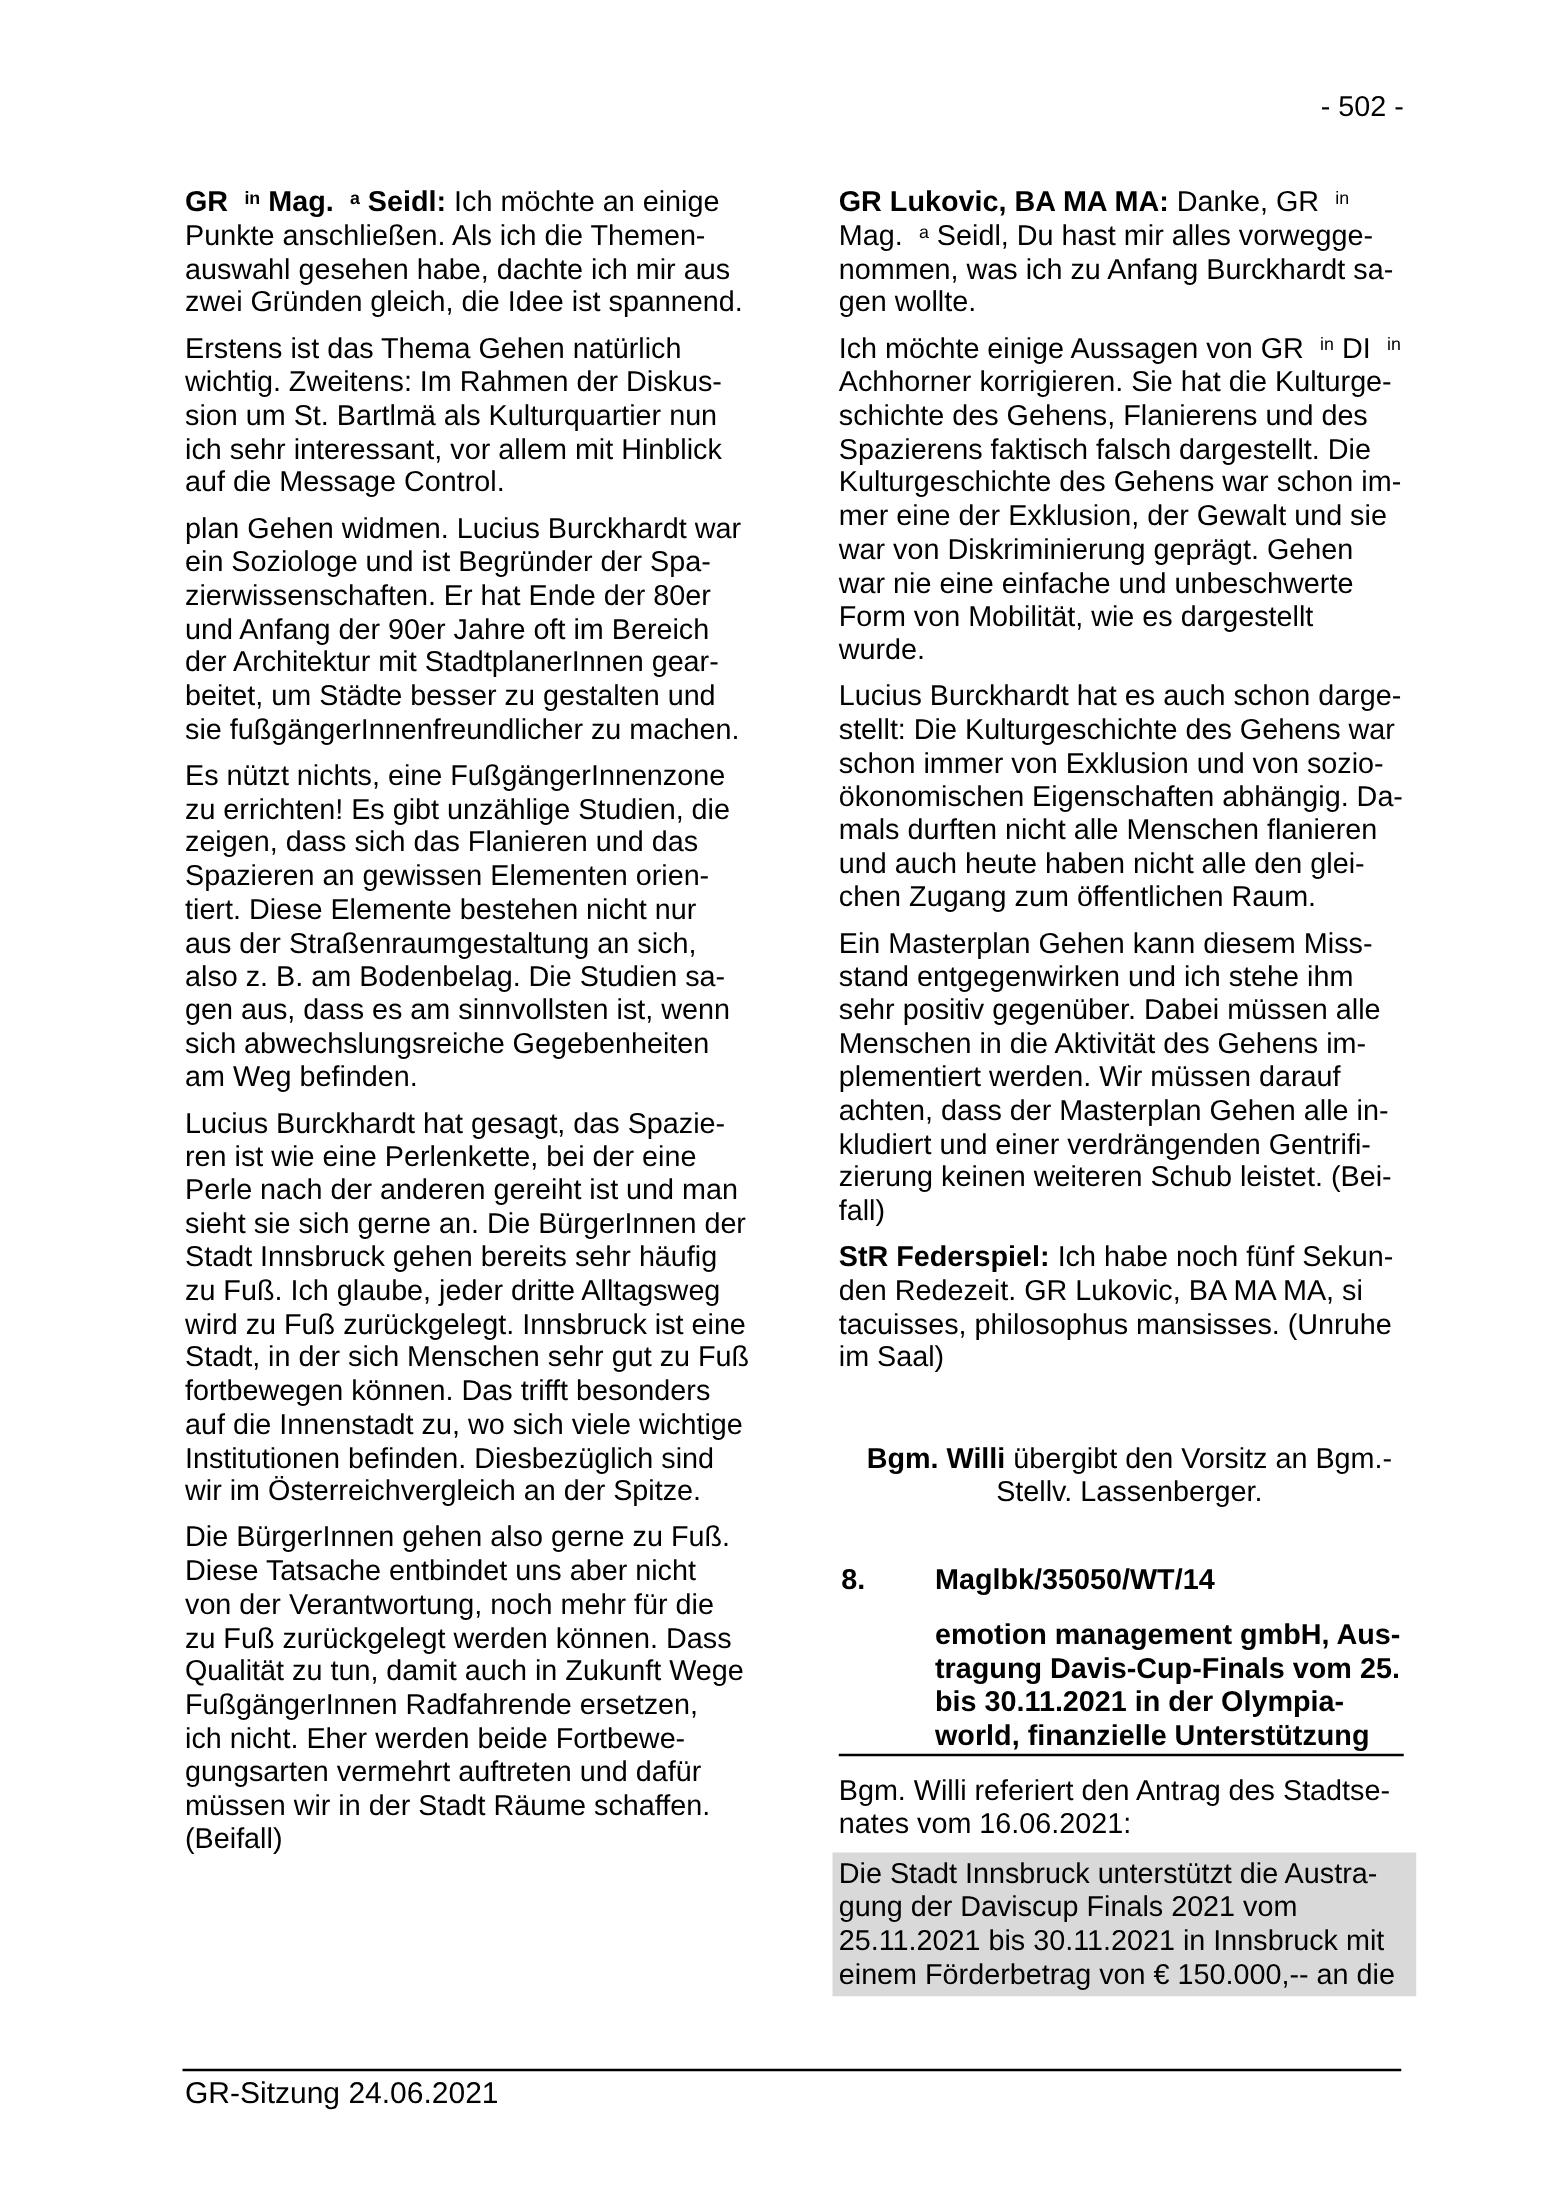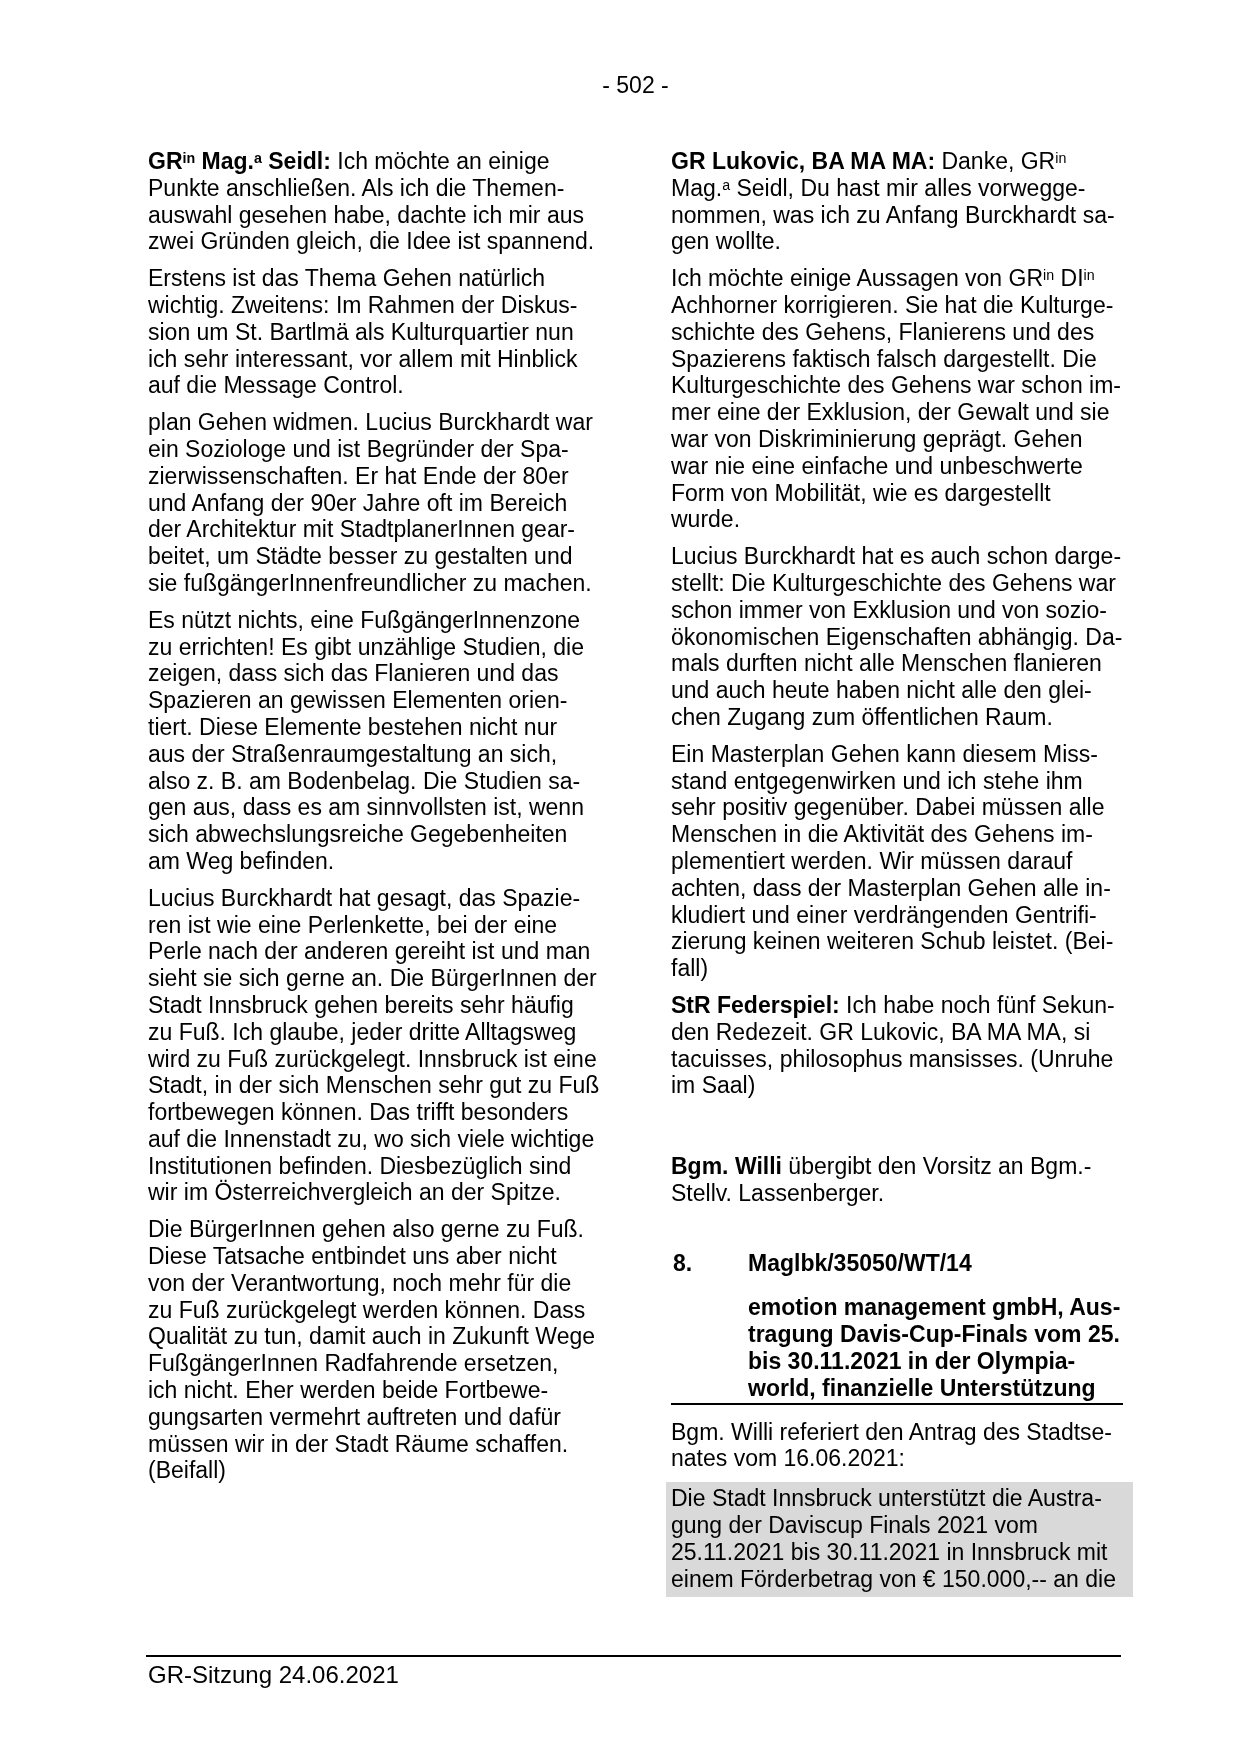--- a/index.html
+++ b/index.html
@@ -8,31 +8,31 @@
     width:1241px;
     height:1754px;
     background:#ffffff;
     font-family:"Liberation Sans","DejaVu Sans",sans-serif;
     color:#000;
     overflow:hidden;
   }
   .pagenum{
     position:absolute;
     left:148px; top:72px; width:975px;
-    text-align:center;
+    text-align:right;
     font-size:23px;
   }
   .col{position:absolute; top:148px; font-size:23px; line-height:26.8px;}
   .col.left{left:148px; width:462px;}
   .col.right{left:671px; width:465px;}
   .para{margin:0 0 10px 0;}
   .ln{white-space:pre;}
   .b{font-weight:700;}
-  .sup{font-size:0.62em; position:relative; top:-0.42em; line-height:0;}
-  .handover{margin-top:54px;}
+  .sup{font-size:0.62em; position:relative; top:-0.42em; line-height:0;margin-left:13px;}
+  .handover{margin-top:54px;text-align:center;}
   .agenda{margin-top:43px; border-bottom:2px solid #000; padding-bottom:1px; width:452px;}
   .agenda-head{position:relative; height:26.8px;}
   .agenda-num{position:absolute; left:2px; top:0;}
   .agenda-ref{position:absolute; left:77px; top:0;}
   .agenda-title{margin:18px 0 0 77px;}
   .intro{margin-top:14px;}
   .highlight{
     margin:7px 0 0 -5px;
     padding:3px 6px 5px 5px;
     width:456px;

